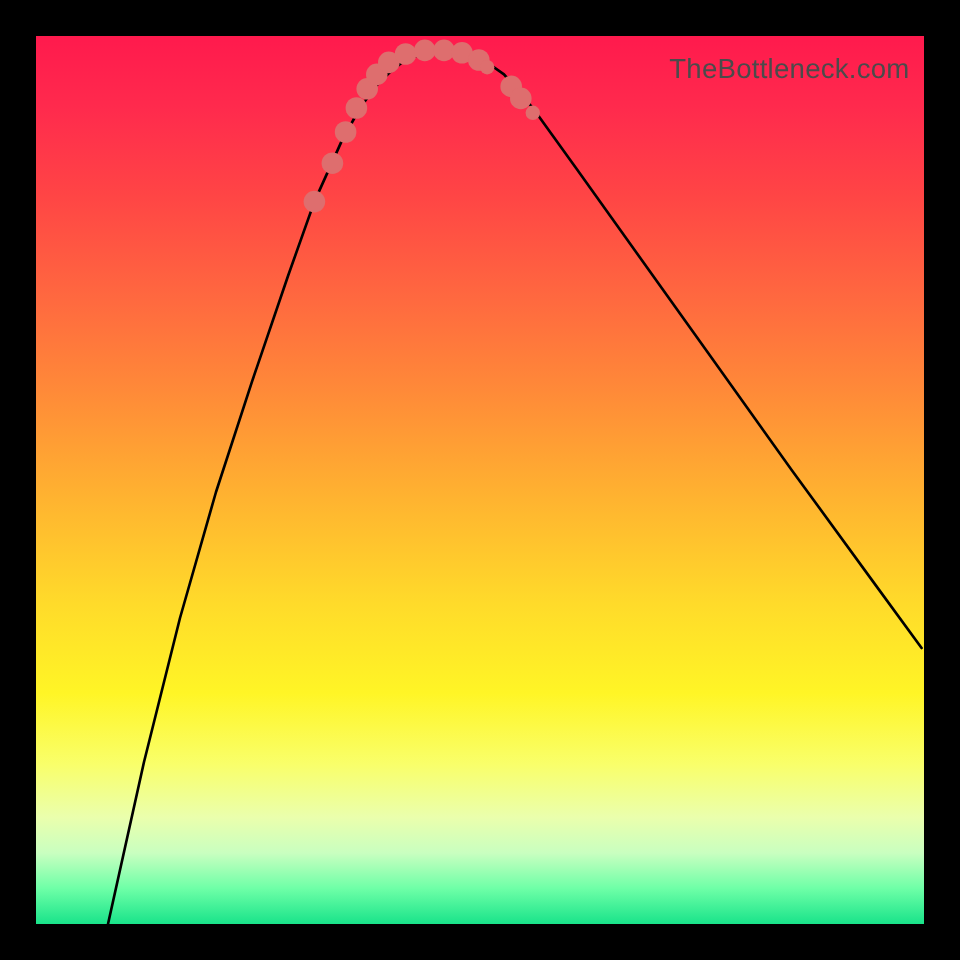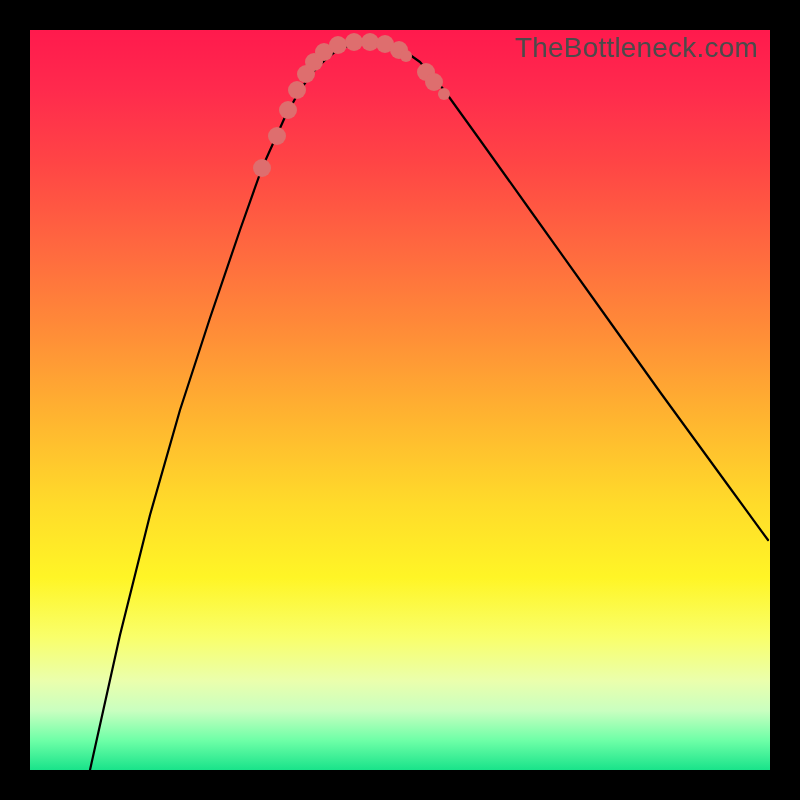--- a/index.html
+++ b/index.html
@@ -28,24 +28,24 @@
       #fff526 74%,
       #f9ff6a 82%,
       #eaffad 88%,
       #c9ffc0 92%,
       #6effa7 96%,
       #19e38a 100%
     );
   }
   .watermark {
     position: absolute;
-    top: 2px;
+    top: 14px;
     right: 12px;
     color: #4b4b4b;
-    font-size: 28px;
+    font-size: 23px;
     font-weight: 500;
     letter-spacing: 0.2px;
     z-index: 3;
   }
   svg.plot {
     position: absolute;
     left: 0;
     top: 0;
     width: 740px;
     height: 740px;

